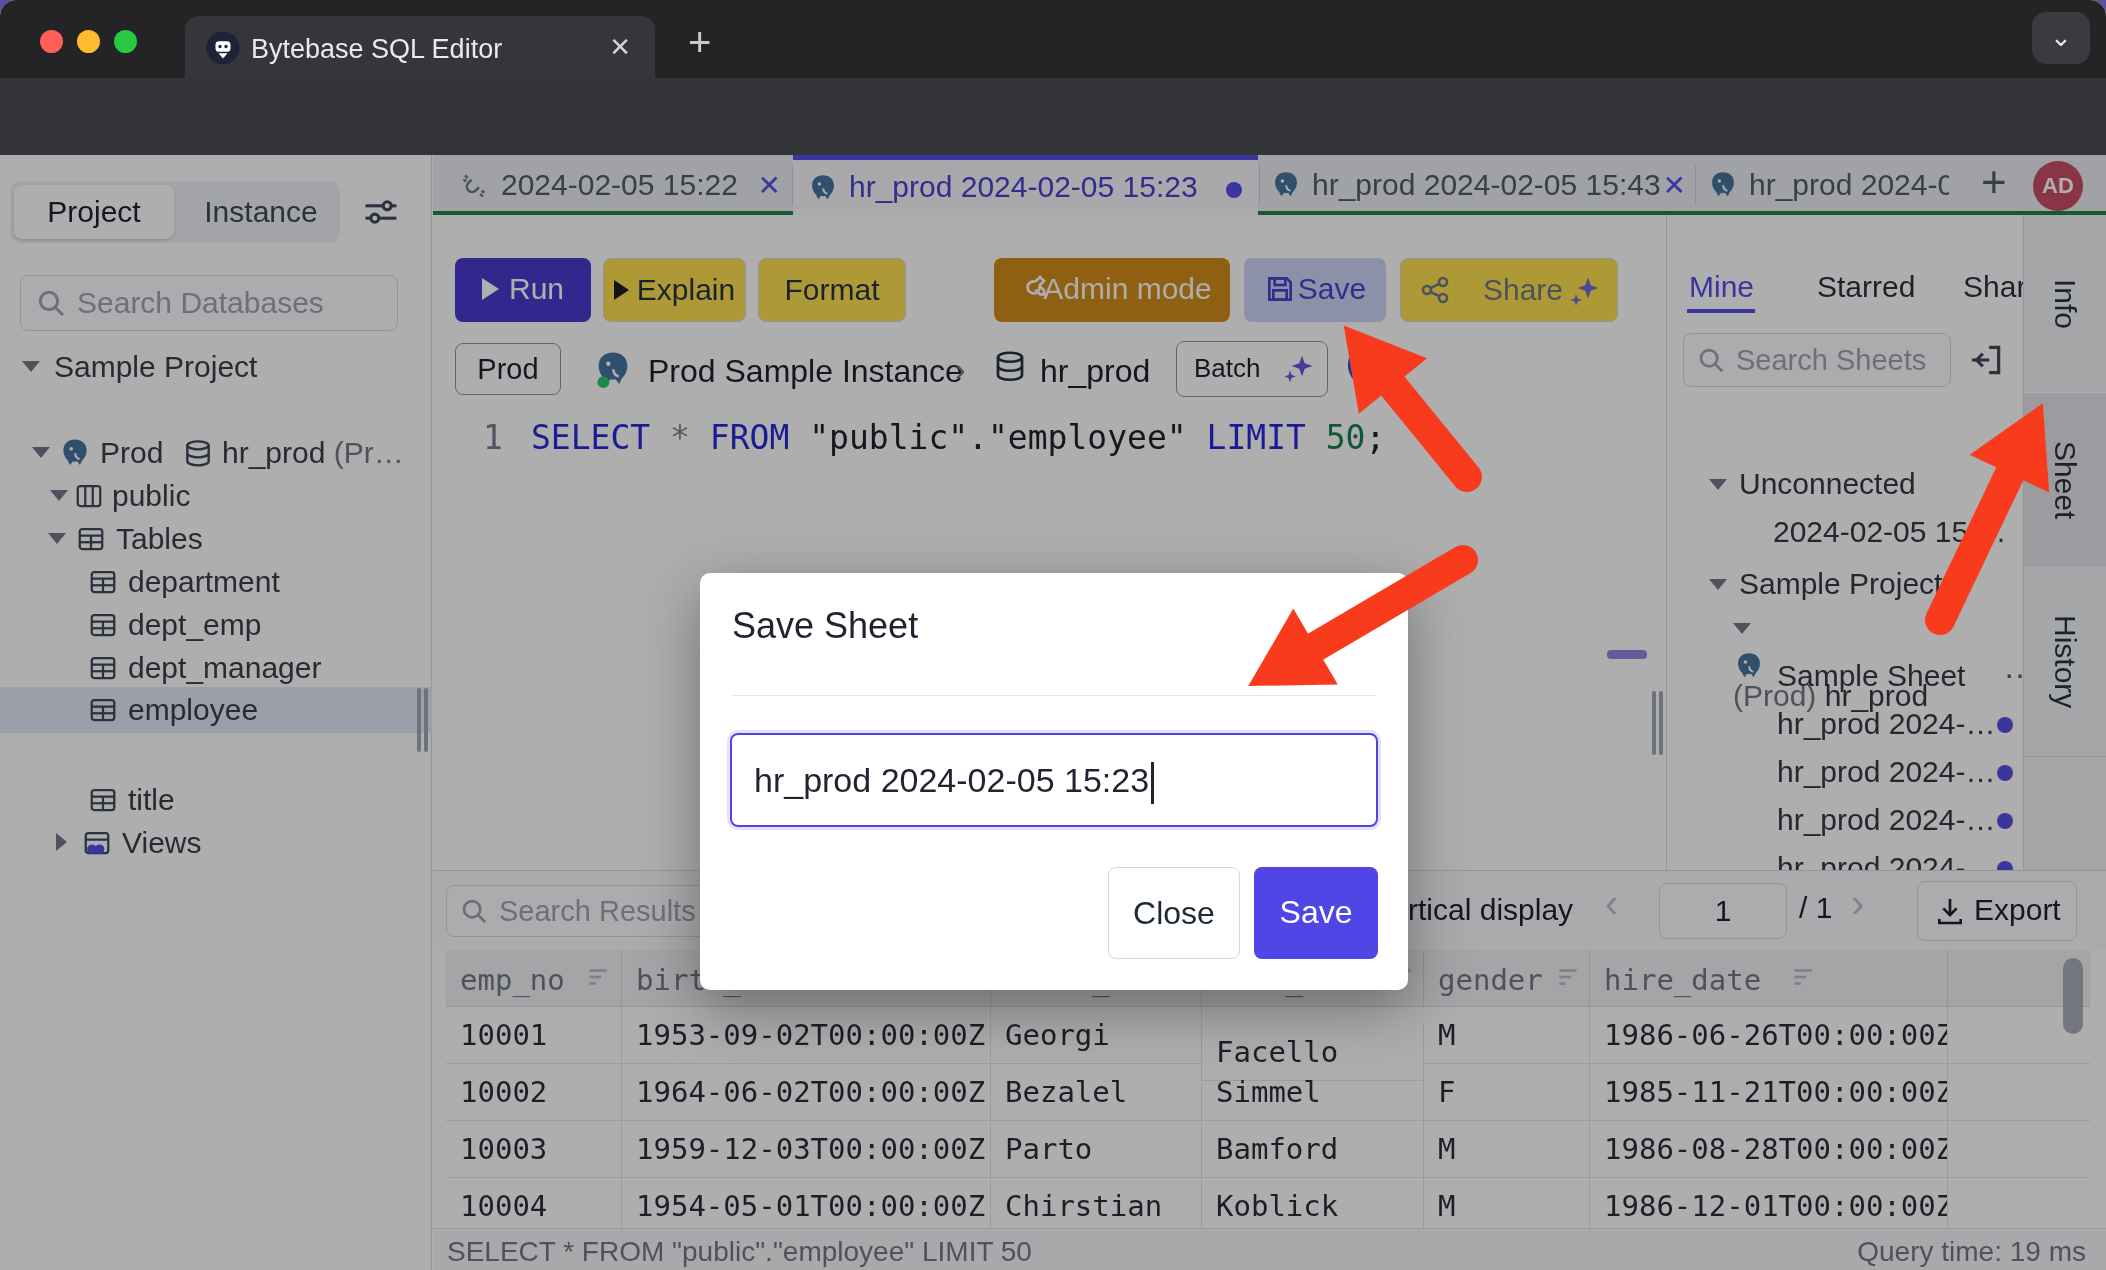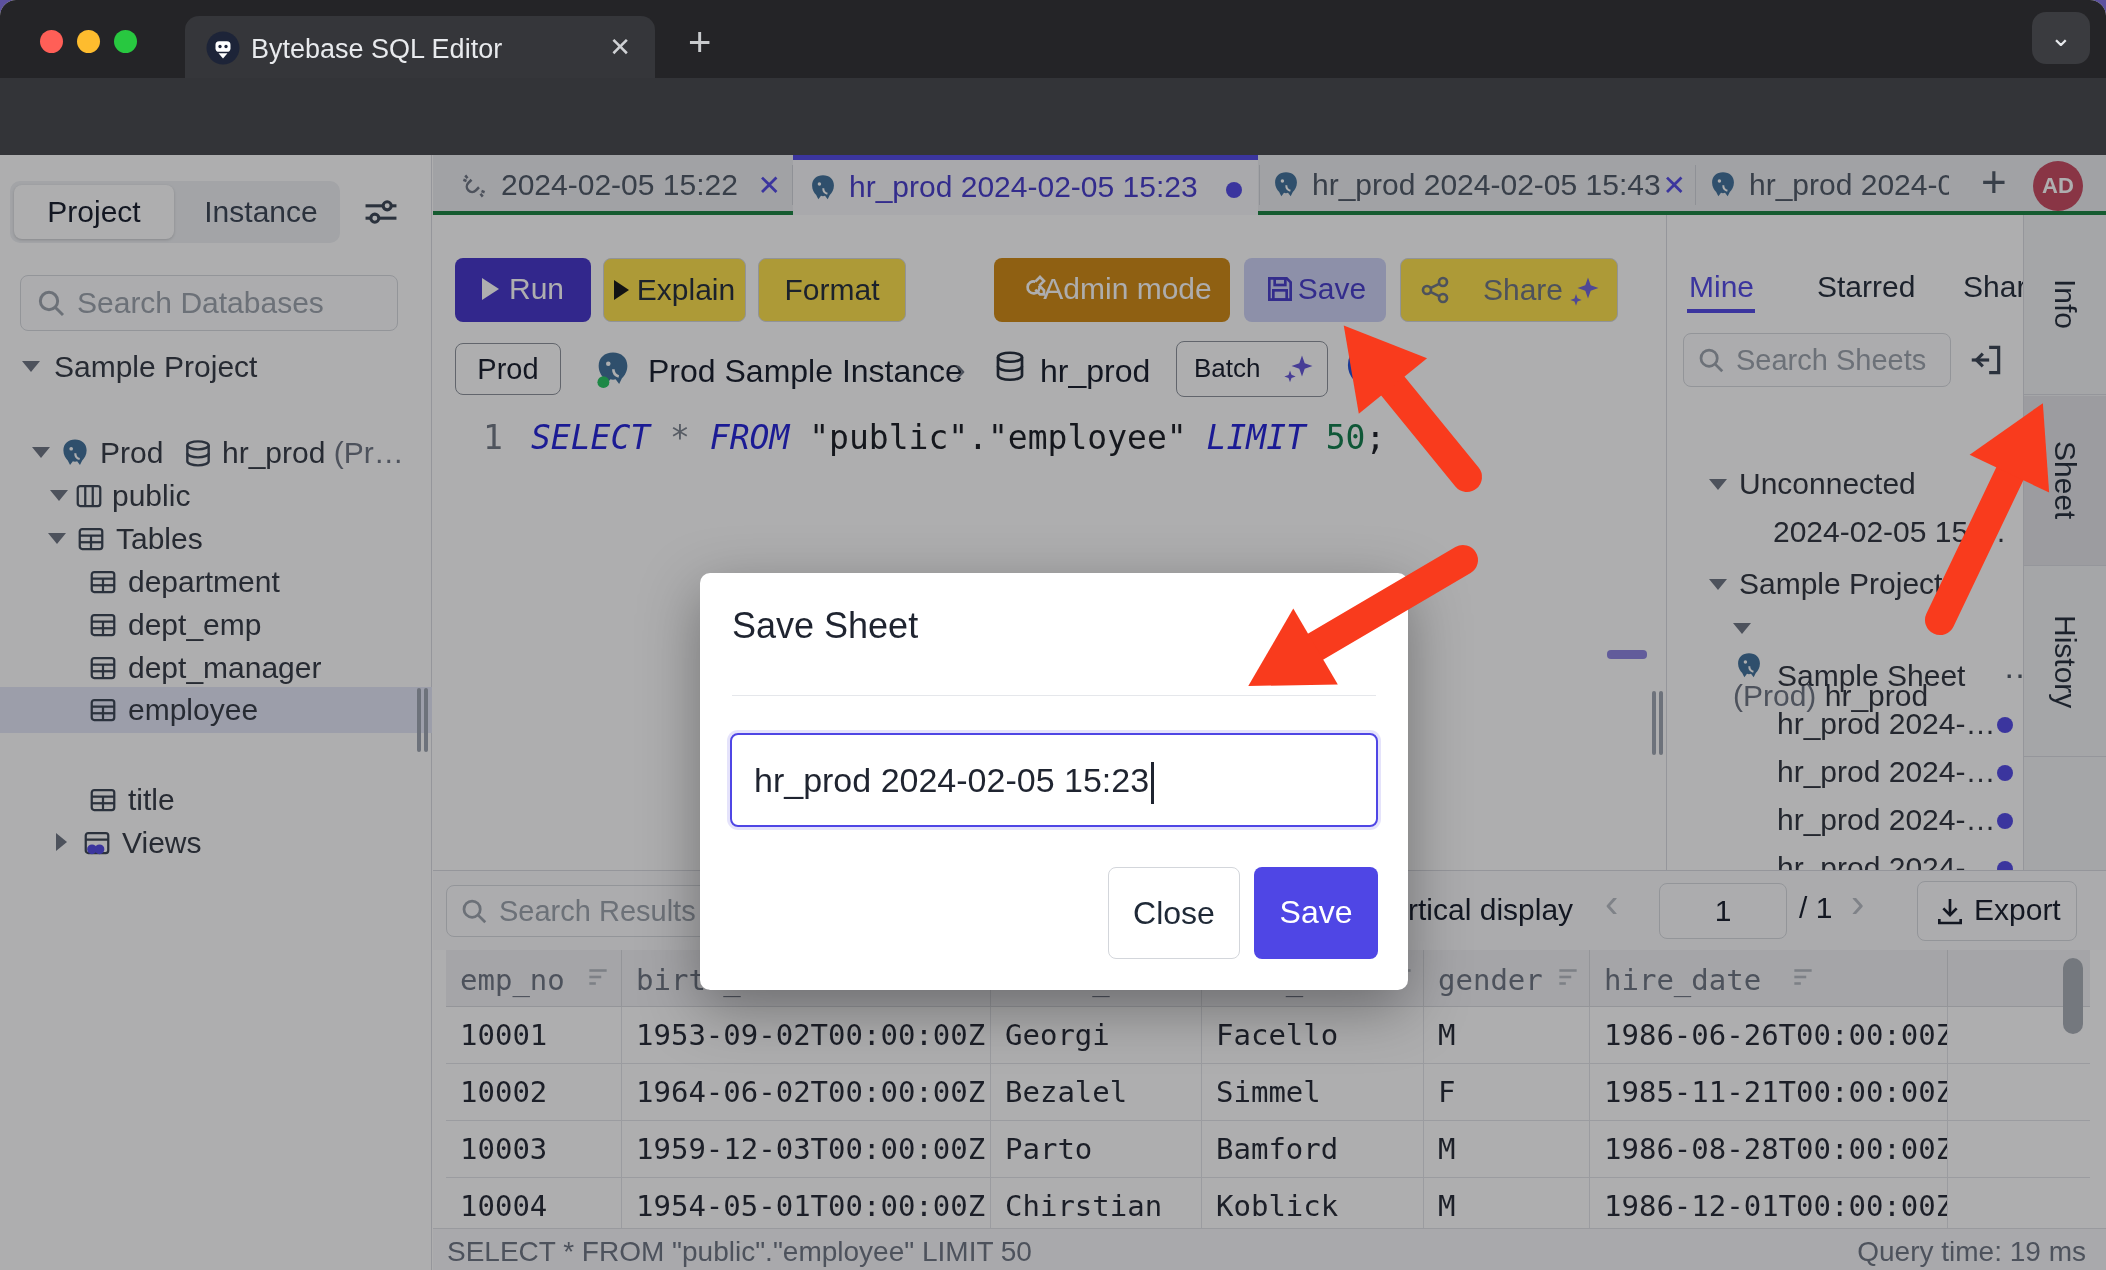--- a/index.html
+++ b/index.html
@@ -51,21 +51,21 @@
 
   
   .btn { position:absolute; top:103px; height:64px; border-radius:8px; font-size:30px; text-align:center; }
   .btn-line { border:1px solid #d3d6db; background:#fde047; color:#1f2937; }
 
   
   .chip { border:1px solid #8a9099; border-radius:8px; font-size:29px; color:#111827; }
 
   
   .code { font-family:"DejaVu Sans Mono", monospace; font-size:33px; white-space:pre; }
-  .tk-kw { color:#1e1ed6;font-style:italic; } .tk-op { color:#7a828d; } .tk-id { color:#14181f; } .tk-num { color:#0c7a48; } .tk-p { color:#14181f; }
+  .tk-kw { color:#1e1ed6; } .tk-op { color:#7a828d; } .tk-id { color:#14181f; } .tk-num { color:#0c7a48; } .tk-p { color:#14181f; }
 
   
   .rsb { position:absolute; left:1666px; top:60px; width:357px; height:655px; background:#fff; border-left:1px solid #d9dbe0; }
   .rtab { position:absolute; top:55px; font-size:30px; color:#1f2937; }
   .sheet-row { position:absolute; font-size:30px; color:#2b313b; white-space:nowrap; }
   .strip { position:absolute; left:2023px; top:60px; width:83px; height:655px; background:#f2f3f5; border-left:1px solid #d9dbe0; }
   .vtab { position:absolute; left:0; width:83px; writing-mode:vertical-rl; text-align:center; font-size:30px; color:#1f2937; border-bottom:1px solid #d9dbe0; }
 
   
   .res-toolbar { position:absolute; left:433px; top:715px; width:1673px; height:80px; background:#fafbfc; border-top:1px solid #d9dbe0; }
@@ -606,21 +606,21 @@
               <line x1="4" y1="18" x2="10" y2="18"></line>
             </svg>
           </span>
         </div>
       <div class="hcell" style="left:1515px;width:142px;border-right:none"></div>
 
       <div>
         <div class="dcell" style="left:13px;top:57px;width:176px">10001</div>
         <div class="dcell" style="left:189px;top:57px;width:369px">1953-09-02T00:00:00Z</div>
         <div class="dcell" style="left:558px;top:57px;width:211px">Georgi</div>
-        <div class="dcell" style="left:769px;top:57px;width:222px">Facello</div>
+        <div class="dcell" style="left:769px;top:74px;width:222px">Facello</div>
         <div class="dcell" style="left:991px;top:57px;width:166px">M</div>
         <div class="dcell" style="left:1157px;top:57px;width:358px">1986-06-26T00:00:00Z</div>
         <div class="dcell" style="left:1515px;top:57px;width:142px;border-right:none"></div>
       </div>
       <div>
         <div class="dcell" style="left:13px;top:114px;width:176px">10002</div>
         <div class="dcell" style="left:189px;top:114px;width:369px">1964-06-02T00:00:00Z</div>
         <div class="dcell" style="left:558px;top:114px;width:211px">Bezalel</div>
         <div class="dcell" style="left:769px;top:114px;width:222px">Simmel</div>
         <div class="dcell" style="left:991px;top:114px;width:166px">F</div>

